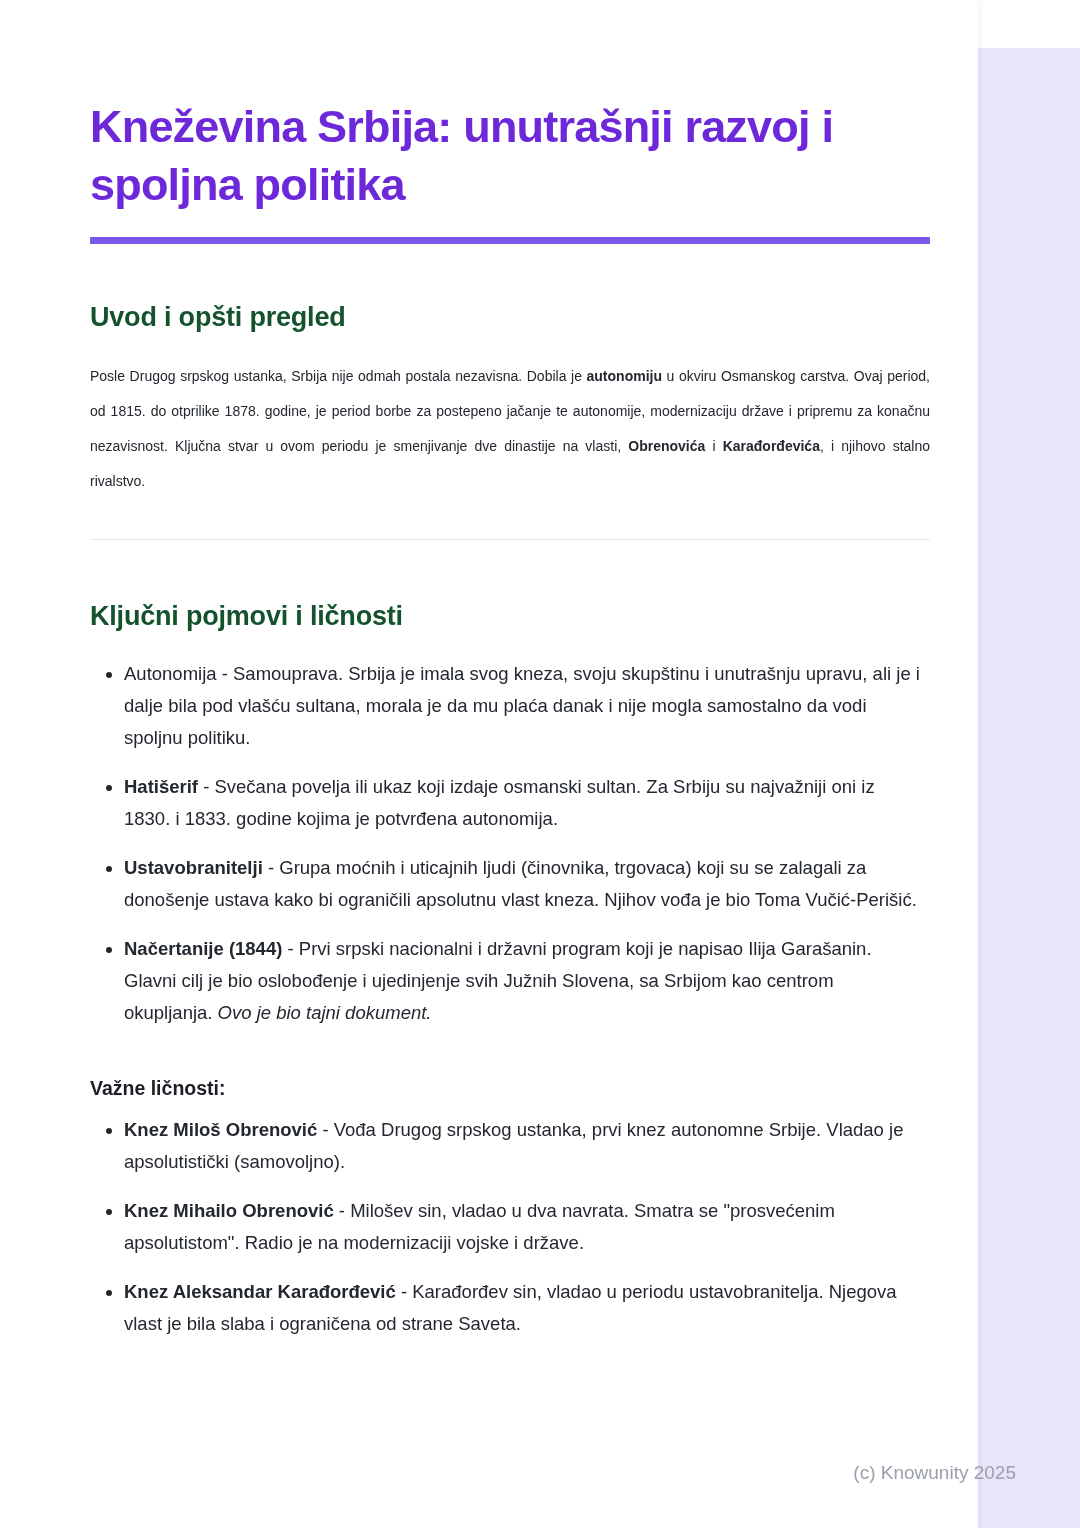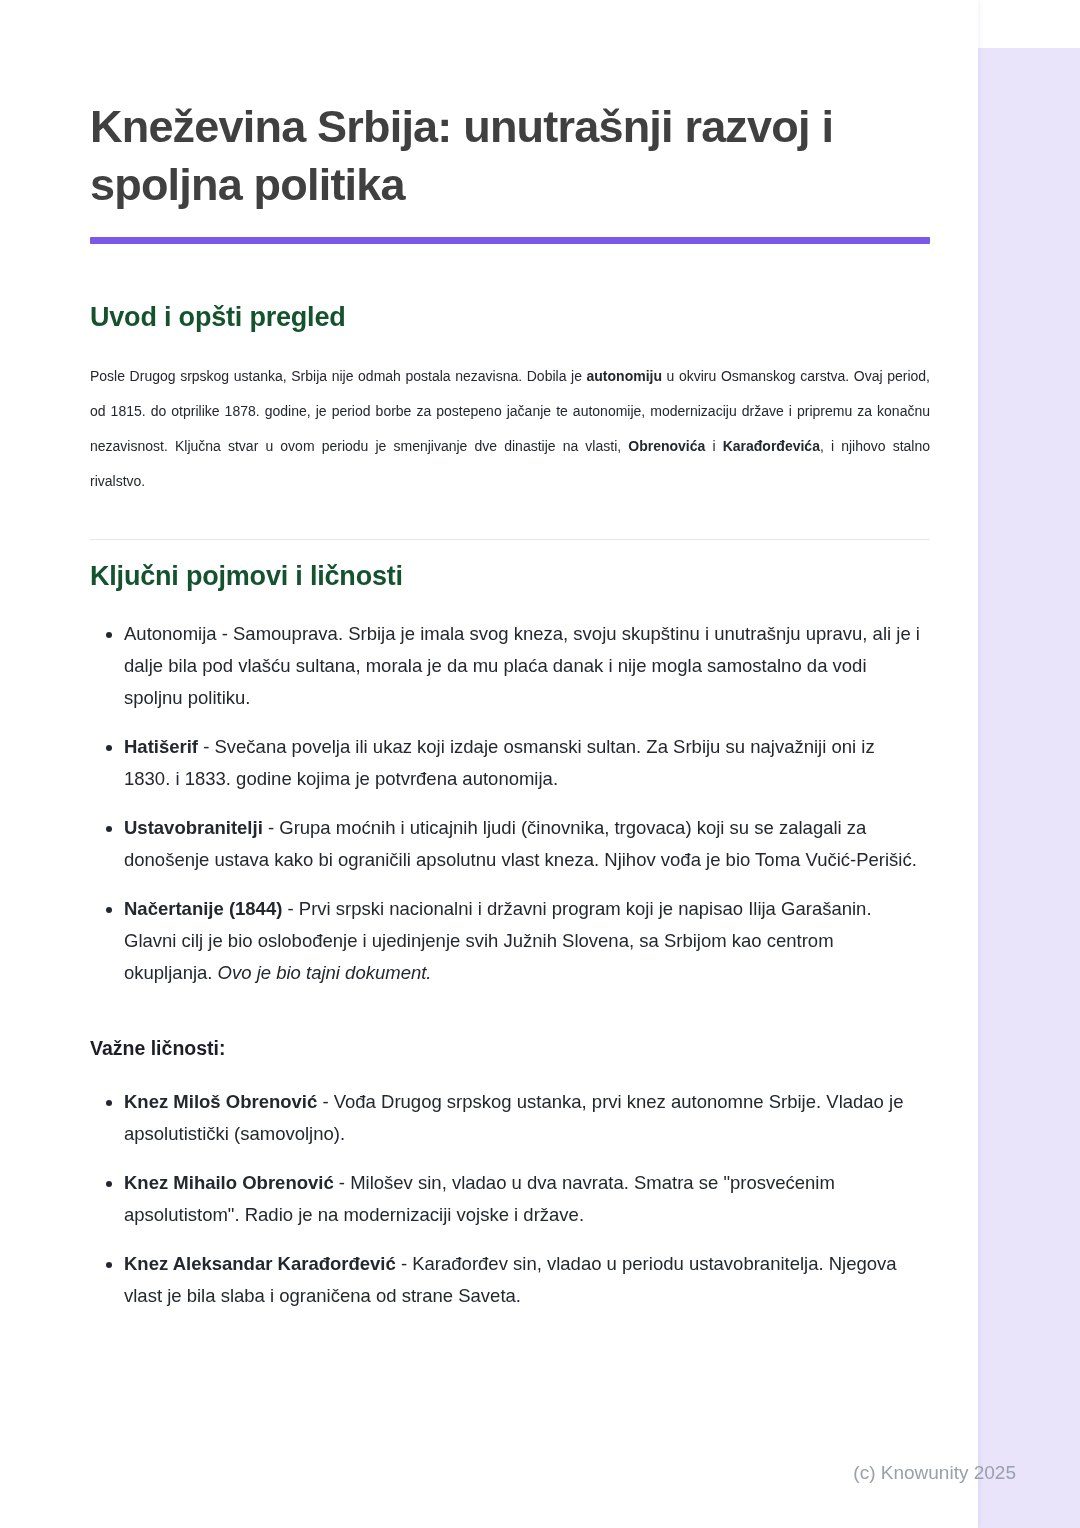--- a/index.html
+++ b/index.html
@@ -26,42 +26,42 @@
     width: 978px;
     height: 1528px;
     background: #ffffff;
     box-shadow: 2px 0 4px rgba(120,100,200,0.08);
   }
   .content {
     padding: 98px 48px 0 90px;
     width: 930px;
   }
   h1.doc-title {
-    color: #404040;
+    color: #6d28d9;
     font-size: 45px;
     font-weight: 800;
     line-height: 1.28;
     letter-spacing: -0.8px;
     max-width: 800px;
   }
   .title-rule {
     margin-top: 24px;
     height: 7px;
     width: 840px;
     background: #7a58ea;
     border-radius: 1px;
   }
   h2.section-heading {
     color: #14532d;
     font-size: 27px;
     font-weight: 700;
     letter-spacing: -0.2px;
   }
   .h-intro { margin-top: 58px; }
-  .h-terms { margin-top: 21px; }
+  .h-terms { margin-top: 61px; }
   .intro-paragraph {
     margin-top: 26px;
     width: 840px;
     font-size: 14px;
     line-height: 35px;
     text-align: justify;
     color: #23272f;
   }
   .divider {
     margin-top: 40px;
@@ -81,21 +81,21 @@
     margin-bottom: 17px;
     color: #23272f;
   }
   .sub-heading {
     margin-top: 48px;
     font-size: 19.5px;
     font-weight: 700;
     color: #1c1f26;
   }
   ul.people-list {
-    margin-top: 26px;
+    margin-top: 14px;
     width: 830px;
     padding-left: 34px;
     list-style: disc;
   }
   ul.people-list li {
     font-size: 18.5px;
     line-height: 32px;
     margin-bottom: 17px;
     color: #23272f;
   }

